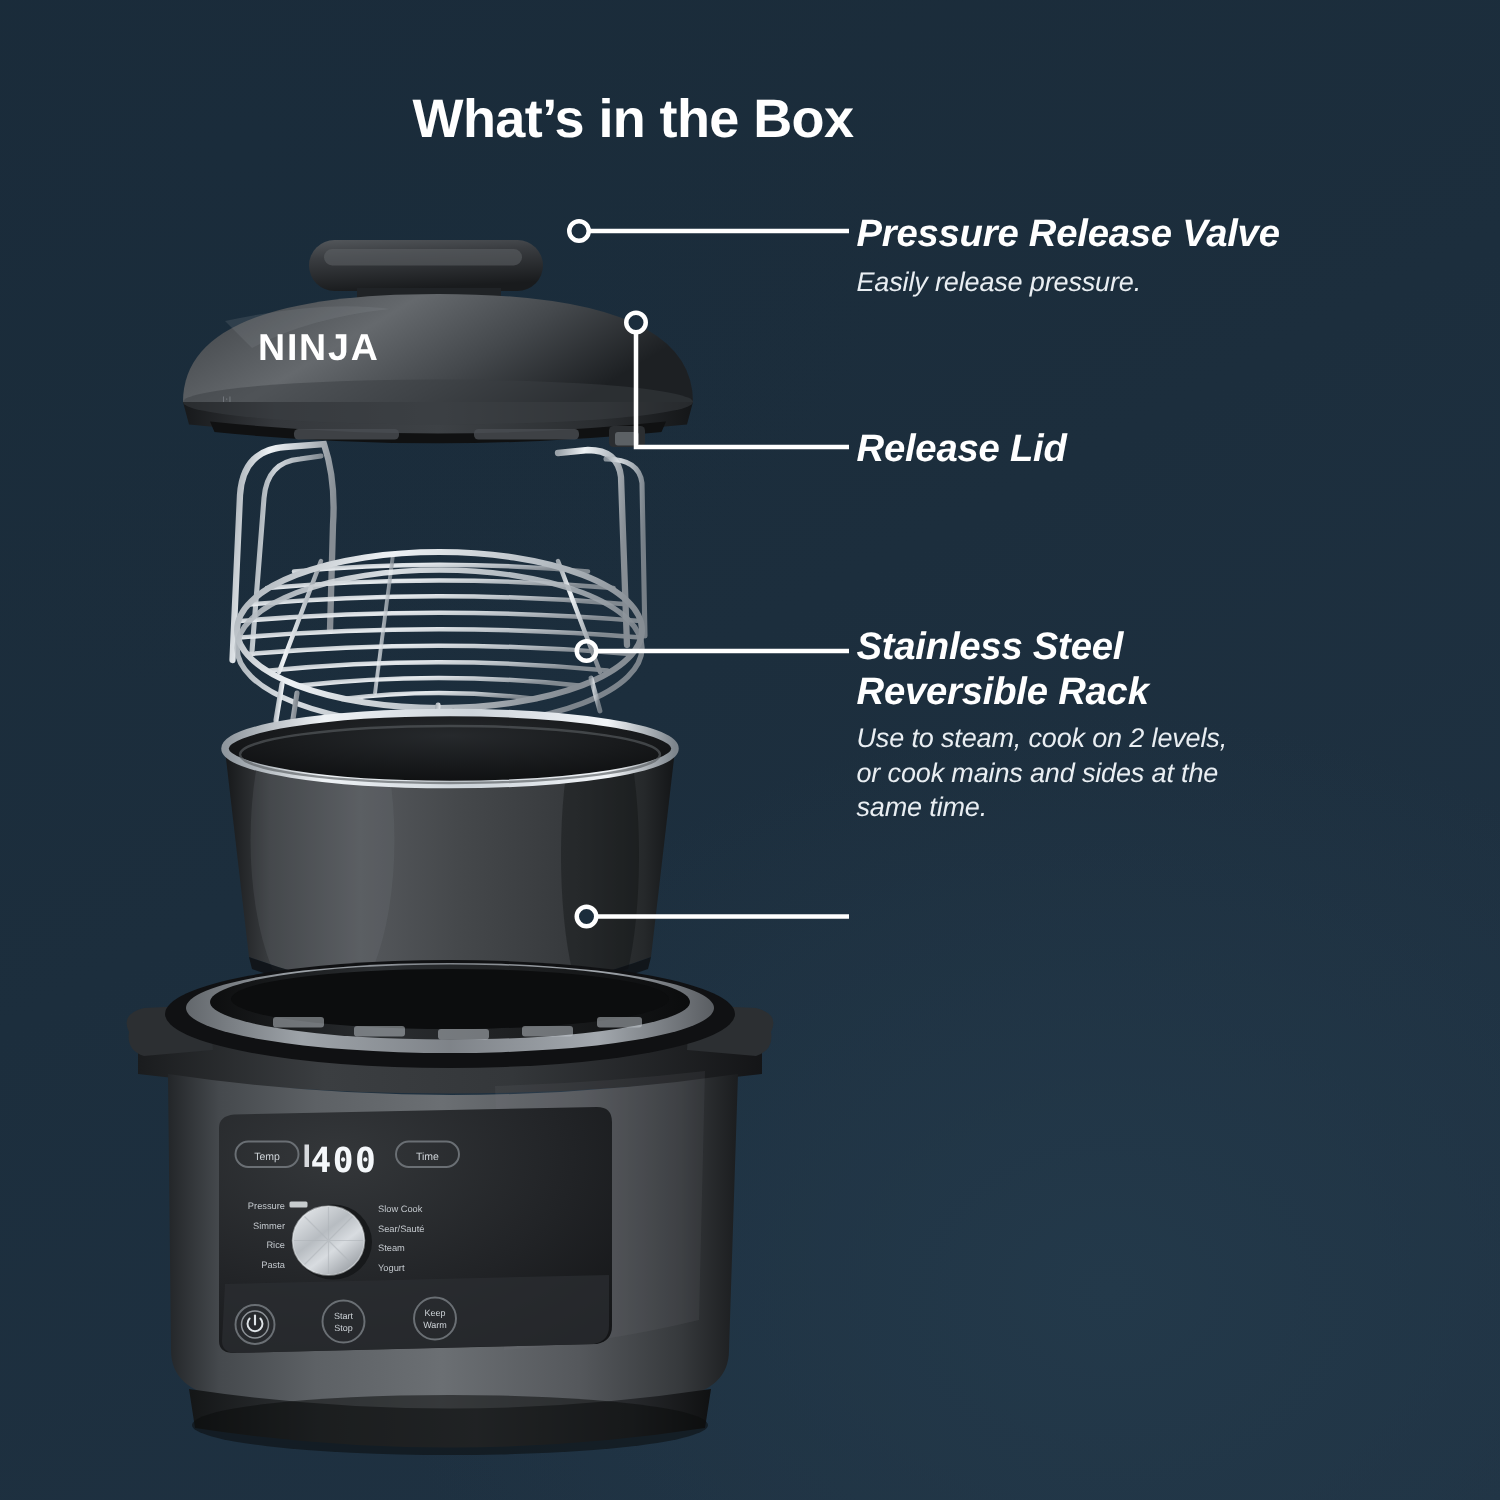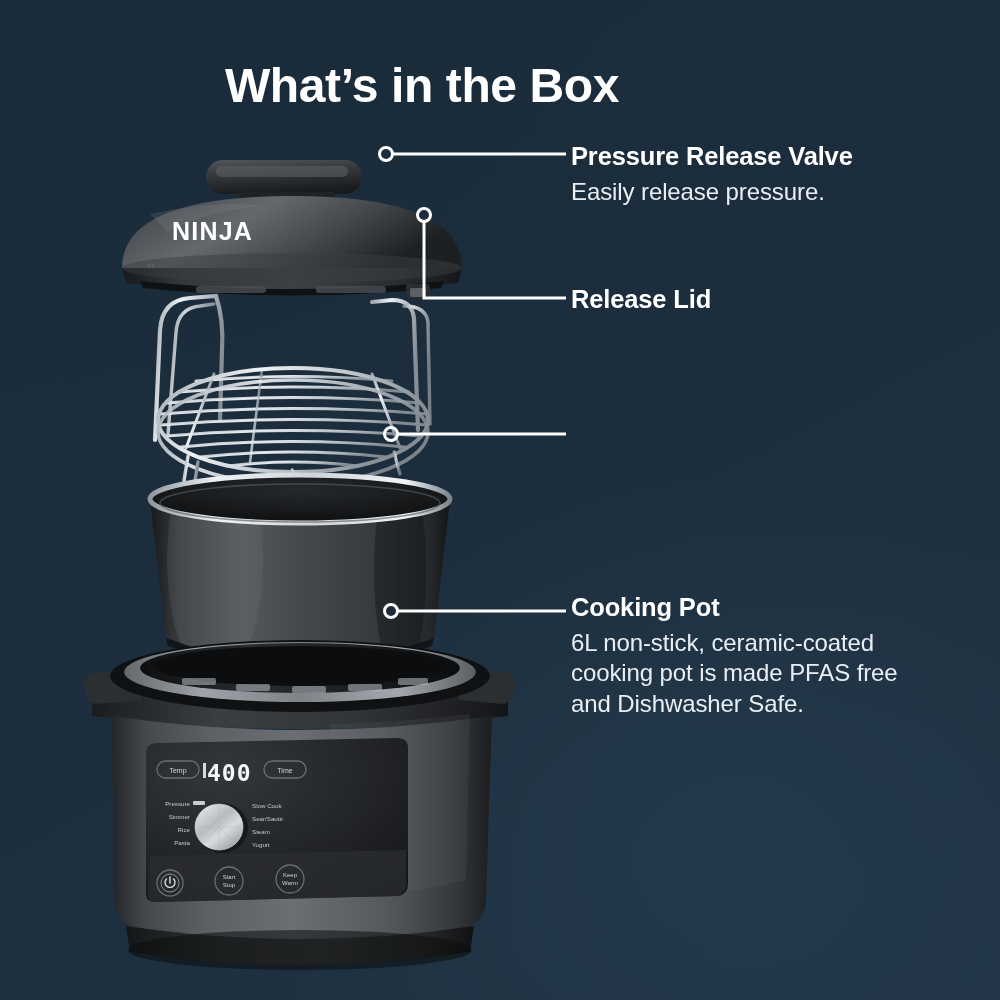--- a/index.html
+++ b/index.html
@@ -10,29 +10,29 @@
   }
   .stage{
     position:relative;width:1000px;height:1000px;
     background:
       radial-gradient(ellipse 780px 620px at 74% 86%, #23394a 0%, rgba(35,57,74,0) 62%),
       radial-gradient(ellipse 700px 560px at 16% 10%, #1a2c3b 0%, rgba(26,44,59,0) 65%),
       linear-gradient(152deg,#1a2b39 0%,#1c2e3d 45%,#203344 100%);
   }
   .title{
     position:absolute;left:0;top:58px;width:844px;text-align:center;
-    font-size:48px;font-weight:bold;color:#ffffff;letter-spacing:-0.4px;
-  }
-  .callout{position:absolute;left:571px;color:#ffffff;}
+    font-size:36px;font-weight:bold;color:#ffffff;letter-spacing:-0.4px;
+  }
+  .callout{position:absolute;left:571px;color:#ffffff;font-style:italic;}
   .callout .hd{
     font-size:25.5px;font-weight:bold;line-height:1.16;color:#ffffff;
     letter-spacing:-0.15px;white-space:pre-line;
   }
   .callout .bd{
-    font-size:24px;font-weight:normal;line-height:1.28;color:#e9eef2;
+    font-size:18px;font-weight:normal;line-height:1.28;color:#e9eef2;
     margin-top:5px;white-space:pre-line;letter-spacing:-0.1px;
   }
   #c0{top:142px;} #c1{top:285px;} #c2{top:417px;} #c3{top:593px;}
   .art{position:absolute;left:0;top:0;width:1000px;height:1000px;}
   .leads{position:absolute;left:0;top:0;width:1000px;height:1000px;}
 </style>
 </head>
 <body>
 
 <div class="stage">
@@ -314,20 +314,21 @@
 
   <div class="title">What’s in the Box</div>
 
   <div class="callout" id="c0">
     <div class="hd">Pressure Release Valve</div>
     <div class="bd">Easily release pressure.</div>
   </div>
   <div class="callout" id="c1">
     <div class="hd">Release Lid</div>
   </div>
-  <div class="callout" id="c3">
-    <div class="hd">Cooking Pot</div>
-    <div class="bd">6L non-stick, ceramic-coated
-cooking pot is made PFAS free
-and Dishwasher Safe.</div>
+  <div class="callout" id="c2">
+    <div class="hd">Stainless Steel
+Reversible Rack</div>
+    <div class="bd">Use to steam, cook on 2 levels,
+or cook mains and sides at the
+same time.</div>
   </div>
 
 </div>
 
 </body></html>

